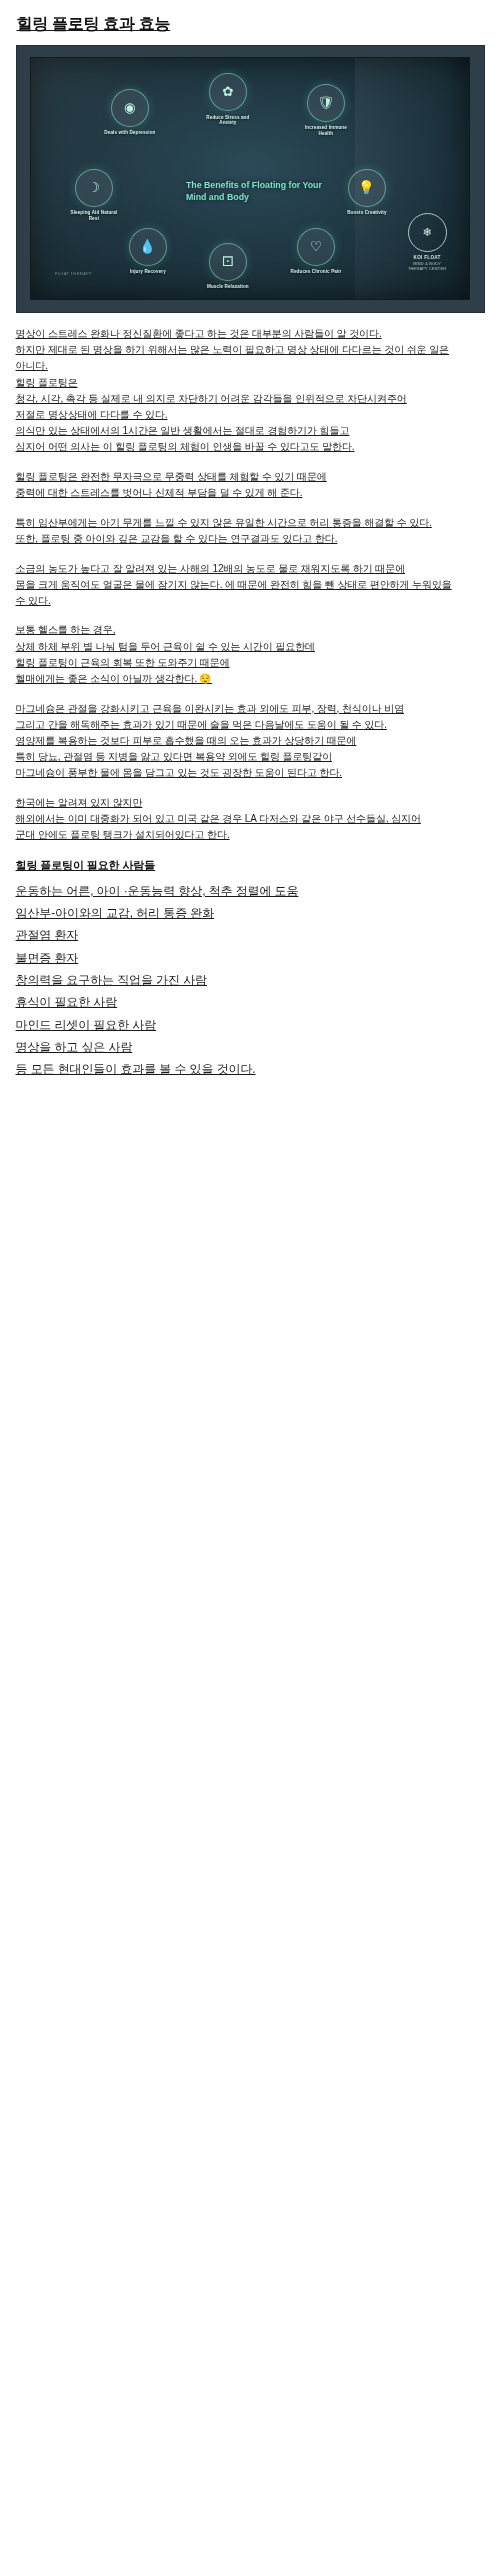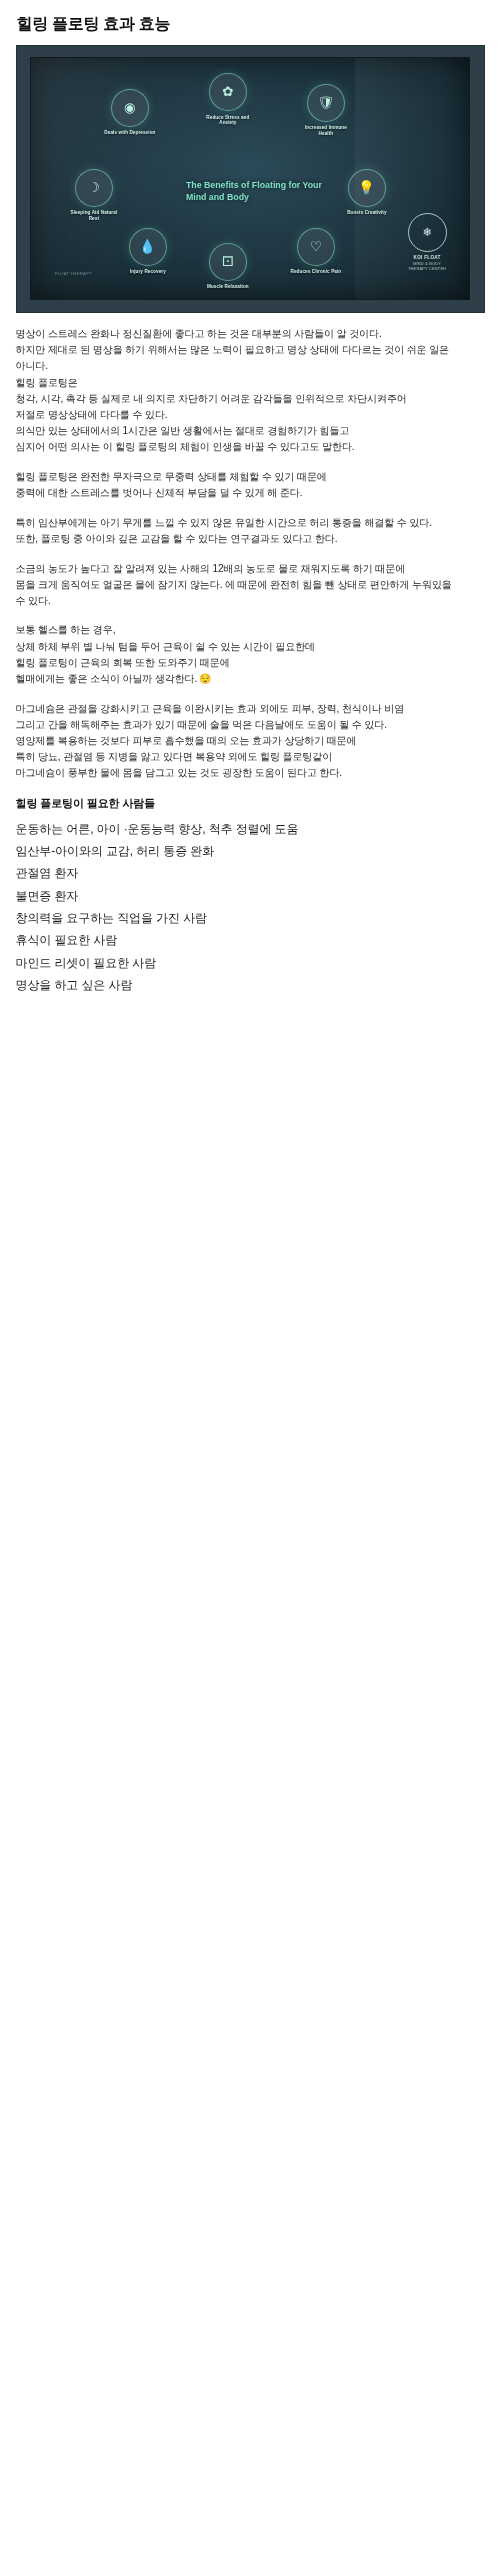--- a/index.html
+++ b/index.html
@@ -9,20 +9,21 @@
   }
   body {
     width: 500px;
     font-family: "Liberation Sans", sans-serif;
     color: #1a1a1a;
   }
   .page {
     width: 469px;
     box-sizing: border-box;
     padding: 11.3px 15.5px 20.6px 15.5px;
+    text-decoration: underline;
   }
   .title {
     font-size: 16px;
     font-weight: bold;
     letter-spacing: -0.3px;
     margin: 3.1px 0 9.3px 1px;
     color: #111111;
   }
   .poster-wrap {
     width: 469px;
@@ -264,29 +265,33 @@
 몸을 크게 움직여도 얼굴은 물에 잠기지 않는다. 에 때문에 완전히 힘을 뺀 상태로 편안하게 누워있을 수 있다.</p>
     <p class="para">보통 헬스를 하는 경우,
 상체 하체 부위 별 나눠 텀을 두어 근육이 쉴 수 있는 시간이 필요한데
 힐링 플로팅이 근육의 회복 또한 도와주기 때문에
 헬매에게는 좋은 소식이 아닐까 생각한다. 😌</p>
     <p class="para">마그네슘은 관절을 강화시키고 근육을 이완시키는 효과 외에도 피부, 장력, 천식이나 비염
 그리고 간을 해독해주는 효과가 있기 때문에 술을 먹은 다음날에도 도움이 될 수 있다.
 영양제를 복용하는 것보다 피부로 흡수했을 때의 오는 효과가 상당하기 때문에
 특히 당뇨, 관절염 등 지병을 앓고 있다면 복용약 외에도 힐링 플로팅같이
 마그네슘이 풍부한 물에 몸을 담그고 있는 것도 굉장한 도움이 된다고 한다.</p>
+    <p class="para">한국에는 알려져 있지 않지만
+해외에서는 이미 대중화가 되어 있고 미국 같은 경우 LA 다저스와 같은 야구 선수들실, 심지어
+군대 안에도 플로팅 탱크가 설치되어있다고 한다.</p>
 
     <h2 class="section-heading">힐링 플로팅이 필요한 사람들</h2>
 
     <div>
       <div class="list-line">운동하는 어른, 아이 ·운동능력 향상, 척추 정렬에 도움</div>
       <div class="list-line">임산부-아이와의 교감, 허리 통증 완화</div>
       <div class="list-line">관절염 환자</div>
       <div class="list-line">불면증 환자</div>
       <div class="list-line">창의력을 요구하는 직업을 가진 사람</div>
       <div class="list-line">휴식이 필요한 사람</div>
       <div class="list-line">마인드 리셋이 필요한 사람</div>
       <div class="list-line">명상을 하고 싶은 사람</div>
+      <div class="list-line">등 모든 현대인들이 효과를 볼 수 있을 것이다.</div>
     </div>
   </div>
 
 </div>
 
 
 </body></html>

